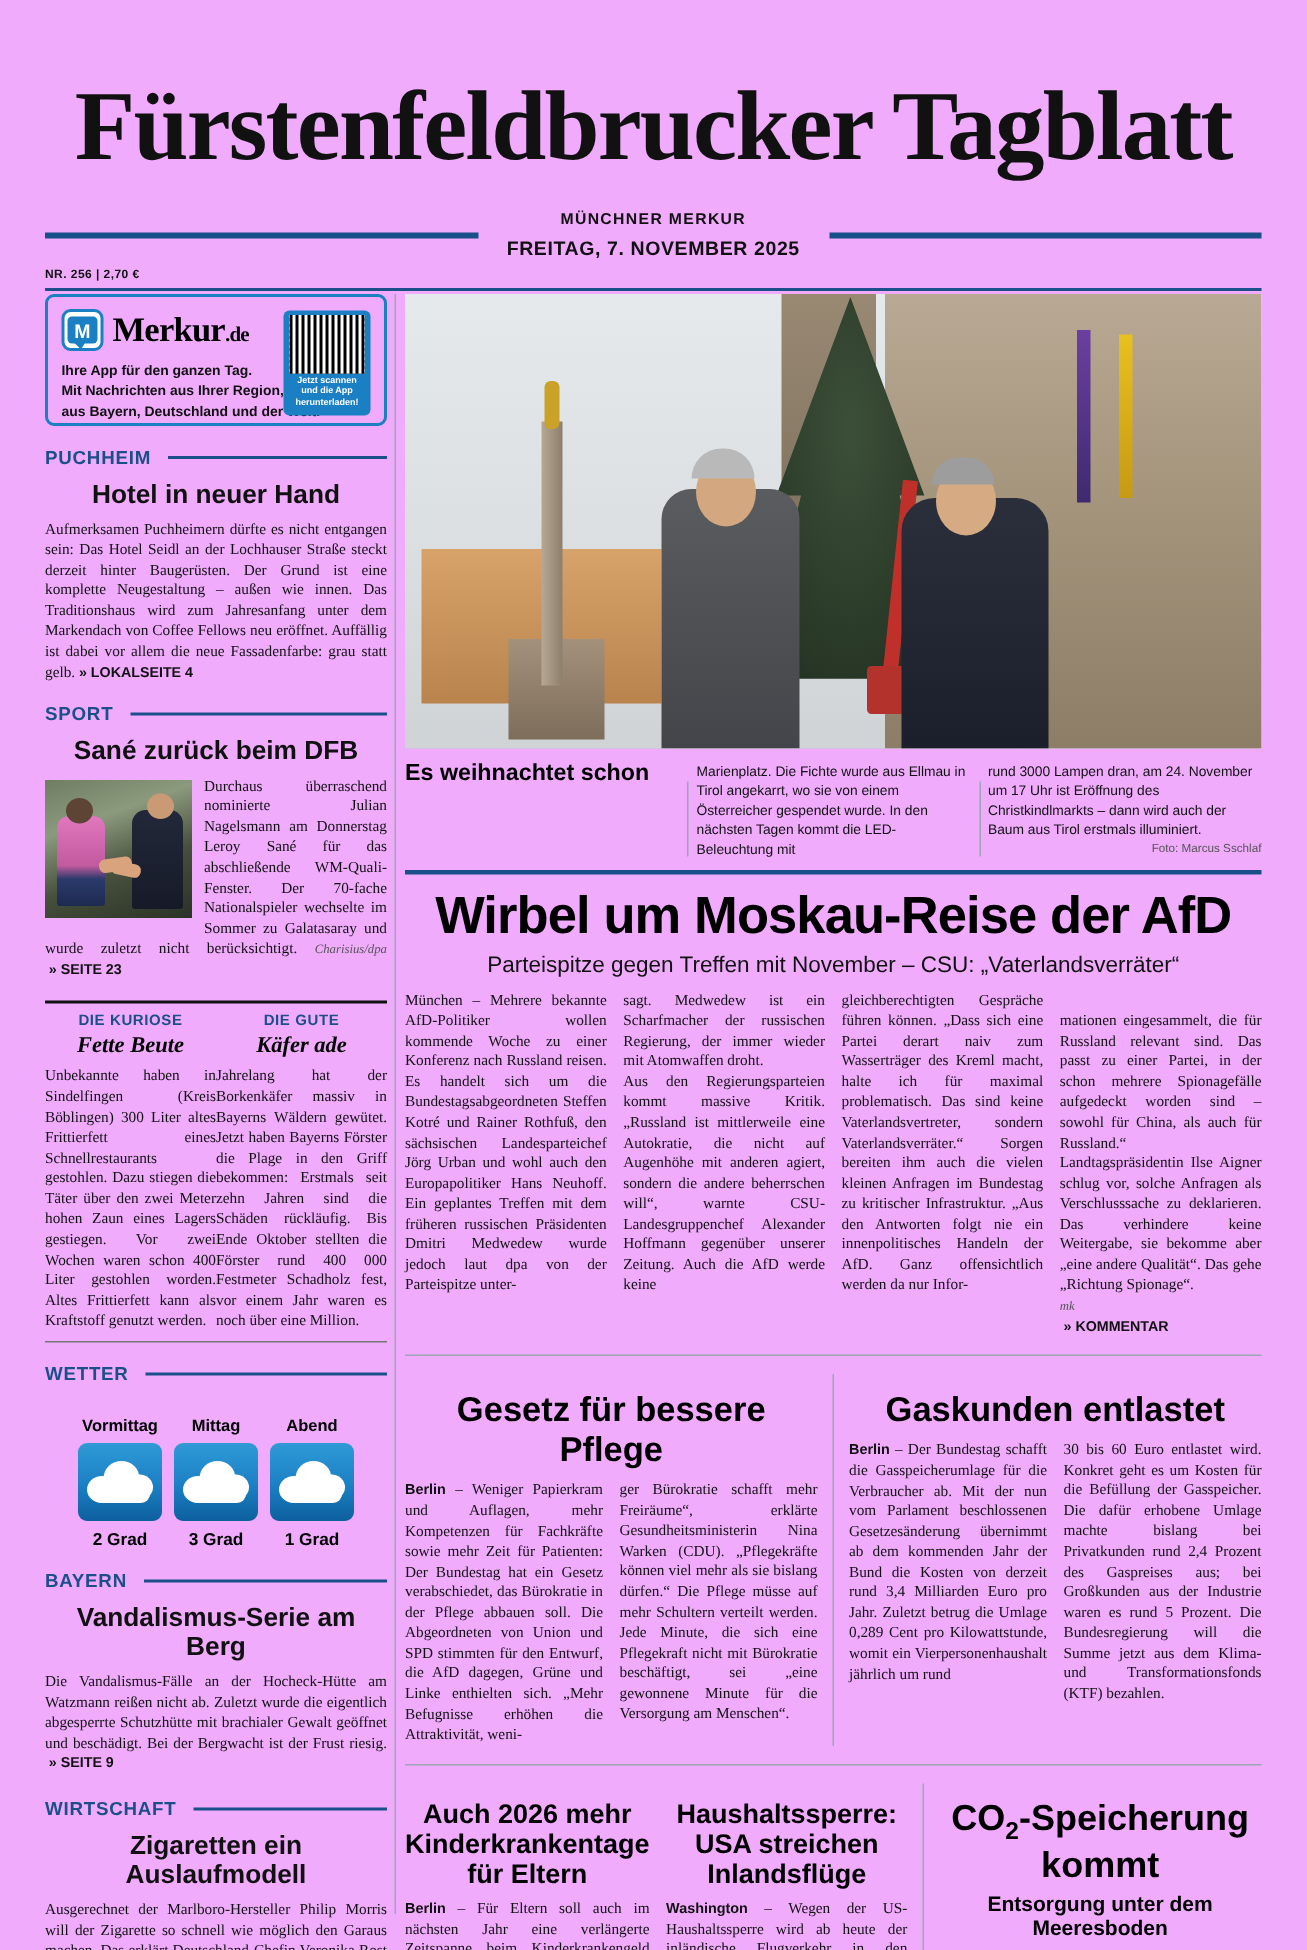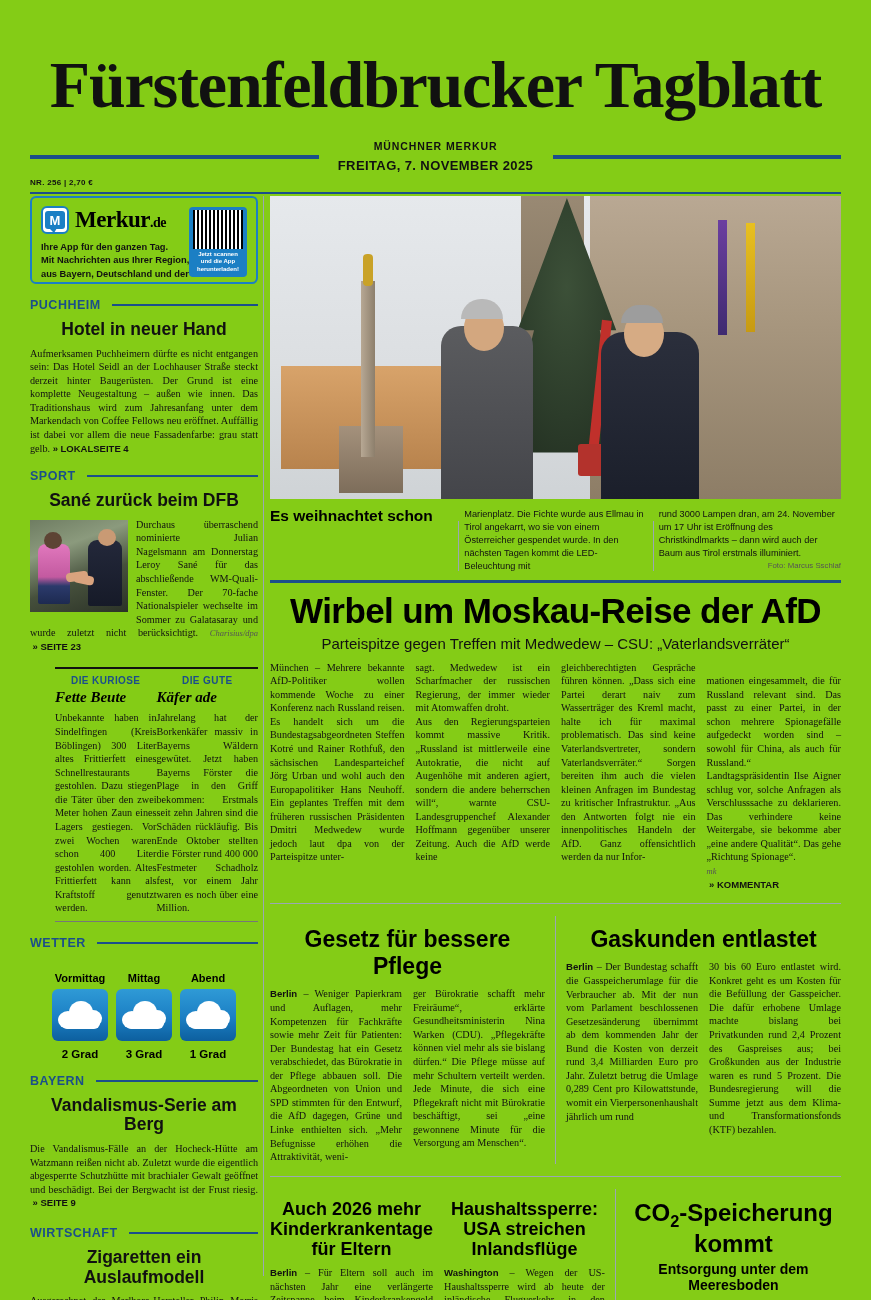--- a/index.html
+++ b/index.html
@@ -3,21 +3,21 @@
 <meta charset="utf-8">
 <style>
   * { box-sizing: border-box; margin: 0; padding: 0; }
   html, body {
     width: 871px; height: 1300px;
     background: #ffffff;
     font-family: "Liberation Serif", serif;
     color: #000;
     overflow: hidden;
   }
-  .page { position: relative; width: 871px; height: 1300px; background:#84cc16; }
+  .page { position: relative; width: 871px; height: 1300px; background:#f0abfc; }
 
   
   .masthead { padding: 52px 30px 0 30px; }
   .masthead-title {
     font-family: "Liberation Serif", serif;
     font-weight: bold;
     font-size: 66px;
     letter-spacing: -1.2px;
     text-align: center;
     line-height: 1;
@@ -137,30 +137,30 @@
   .sp-p2 { position:absolute; right:6px; top:20px; width:34px; height:66px;
     background:linear-gradient(180deg,#23283a 0%,#161a28 100%); border-radius: 9px 9px 2px 2px; }
   .sp-h2 { position:absolute; right:12px; top:9px; width:18px; height:17px; background:#c99a74; border-radius:50%; }
   .sp-arm1 { position:absolute; left:36px; top:52px; width:22px; height:9px; background:#d9a37e; border-radius:4px; transform:rotate(-8deg); }
   .sp-arm2 { position:absolute; right:34px; top:55px; width:20px; height:9px; background:#d9a37e; border-radius:4px; transform:rotate(12deg); }
 
   .credit {
     font-family:"Liberation Serif",serif; font-style:italic; font-size:8.5px; color:#555;
   }
 
-  .two-brief { display:flex; margin-top:14px;margin-left:25px; }
+  .two-brief { display:flex; margin-top:14px; }
   .brief { flex:1; }
   .brief-top-rule { height:2px; background:#111; margin-bottom:6px; }
   .brief-kicker {
     font-family:"Liberation Sans",sans-serif; font-weight:bold; font-size:10px;
     color:#1b4f8a; text-align:center; letter-spacing:.4px; text-transform:uppercase;
   }
   .brief-head {
     font-family:"Liberation Serif",serif; font-style:italic; font-weight:bold;
-    font-size:15px; margin:3px 0 5px;
+    font-size:15px; text-align:center; margin:3px 0 5px;
   }
   .brief-bottom-rule { height:1px; background:#777; margin-top:6px; }
 
   
   .weather { margin-top:14px; }
   .wx-row { display:flex; justify-content:center; margin-top:22px; }
   .wx-cell { width:64px; text-align:center; }
   .wx-name { font-family:"Liberation Sans",sans-serif; font-weight:bold; font-size:11px; }
   .wx-icon {
     width:56px; height:52px; margin:5px auto 0;
@@ -475,21 +475,21 @@
           <div class="cap-txt" style="padding-top:1px">
             <span>rund 3000 Lampen dran, am 24. November um 17 Uhr ist Eröffnung des Christkindlmarkts – dann wird auch der Baum aus Tirol erstmals illuminiert.</span>
             <span class="cap-credit">Foto: Marcus Sschlaf</span>
           </div>
         </div>
       </div>
 
       <div class="blue-rule"></div>
 
       <div class="lead-head">Wirbel um Moskau-Reise der AfD</div>
-      <div class="lead-sub">Parteispitze gegen Treffen mit Medwedew – CSU: „Vaterlandsverräter“</div>
+      <div class="lead-sub">Parteispitze gegen Treffen mit November – CSU: „Vaterlandsverräter“</div>
 
       <div class="cols4">
         <div class="body-serif">München – Mehrere bekannte AfD-Politiker wollen kommende Woche zu einer Konferenz nach Russland reisen. Es handelt sich um die Bundestagsabgeordneten Steffen Kotré und Rainer Rothfuß, den sächsischen Landesparteichef Jörg Urban und wohl auch den Europapolitiker Hans Neuhoff. Ein geplantes Treffen mit dem früheren russischen Präsidenten Dmitri Medwedew wurde jedoch laut dpa von der Parteispitze unter-</div>
         <div class="body-serif" style="white-space:pre-line">sagt. Medwedew ist ein Scharfmacher der russischen Regierung, der immer wieder mit Atomwaffen droht.
 Aus den Regierungsparteien kommt massive Kritik. „Russland ist mittlerweile eine Autokratie, die nicht auf Augenhöhe mit anderen agiert, sondern die andere beherrschen will“, warnte CSU-Landesgruppenchef Alexander Hoffmann gegenüber unserer Zeitung. Auch die AfD werde keine</div>
         <div class="body-serif">gleichberechtigten Gespräche führen können. „Dass sich eine Partei derart naiv zum Wasserträger des Kreml macht, halte ich für maximal problematisch. Das sind keine Vaterlandsvertreter, sondern Vaterlandsverräter.“ Sorgen bereiten ihm auch die vielen kleinen Anfragen im Bundestag zu kritischer Infrastruktur. „Aus den Antworten folgt nie ein innenpolitisches Handeln der AfD. Ganz offensichtlich werden da nur Infor-</div>
         <div class="body-serif" style="white-space:pre-line">
           <span>mationen eingesammelt, die für Russland relevant sind. Das passt zu einer Partei, in der schon mehrere Spionagefälle aufgedeckt worden sind – sowohl für China, als auch für Russland.“
 Landtagspräsidentin Ilse Aigner schlug vor, solche Anfragen als Verschlusssache zu deklarieren. Das verhindere keine Weitergabe, sie bekomme aber „eine andere Qualität“. Das gehe „Richtung Spionage“.</span>
           <span class="credit">mk</span>

